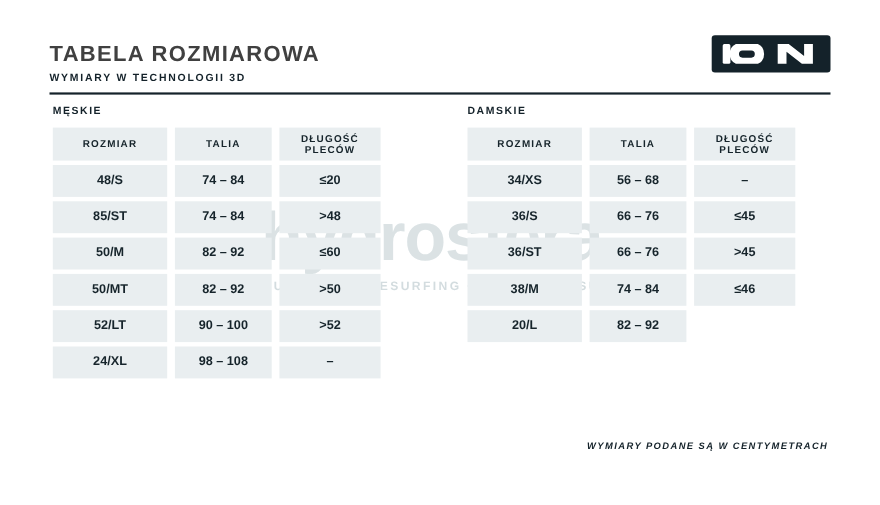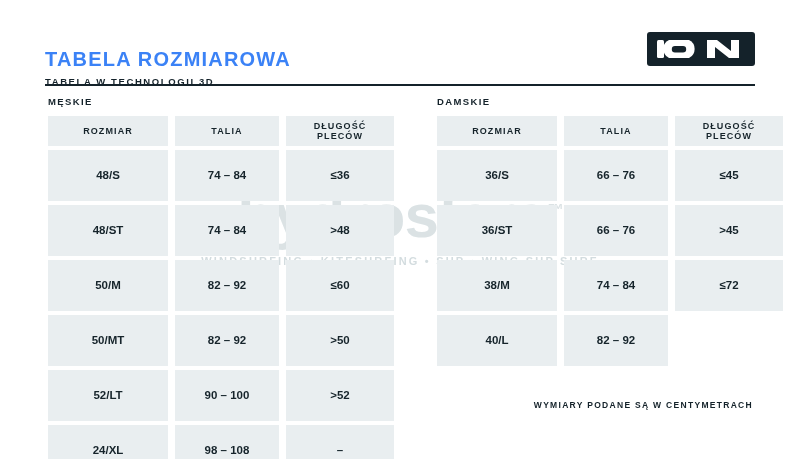--- a/index.html
+++ b/index.html
@@ -63,22 +63,22 @@
     position: absolute;
     left: 45px;
     top: 36px;
     width: 710px;
     z-index: 2;
   }
   .title {
     font-size: 20px;
     font-weight: bold;
     letter-spacing: 1.2px;
-    margin: 12px 0 5px 0;
-    color: #3b82f6;
+    margin: 2px 0 5px 0;
+    color: #404040;
   }
   .subtitle {
     font-size: 9.5px;
     font-weight: bold;
     letter-spacing: 1.6px;
     color: #14222a;
     margin: 0;
   }
   .rule {
     position: absolute;
@@ -105,42 +105,42 @@
     justify-content: center;
   }
   .logo svg { display: block; }
 
   
   .section {
     position: absolute;
     z-index: 2;
   }
   .section-left  { left: 48px;  top: 96px; }
-  .section-right { left: 425px; top: 96px; margin-left: 12px; }
+  .section-right { left: 425px; top: 96px; }
 
   .section-title {
     font-size: 9.5px;
     font-weight: bold;
     letter-spacing: 1.4px;
     color: #14222a;
     margin-bottom: 9px;
   }
 
   table {
     border-collapse: separate;
     border-spacing: 7px 4px;
     margin: -4px -7px;
   }
   th, td {
     background: #e9eef0;
     text-align: center;
     vertical-align: middle;
     font-size: 11px;
     color: #16242b;
-    padding: 12px;
+    padding: 1px;
     height: 27px;
     line-height: 1.15;
   }
   th {
     font-weight: bold;
     font-size: 9px;
     letter-spacing: 1.1px;
     height: 26px;
     padding: 2px 4px;
   }
@@ -155,35 +155,36 @@
   
   .footnote {
     position: absolute;
     right: 47px;
     top: 400px;
     font-size: 8.5px;
     font-weight: bold;
     letter-spacing: 1.3px;
     color: #14222a;
     z-index: 2;
+    font-style: italic;
   }
 </style>
 </head>
 <body>
 
 <div class="page">
 
   <div class="watermark">
     <div class="wm-main"><span>hydrosfera</span><span class="wm-tm">™</span></div>
     <div class="wm-sub">WINDSURFING • KITESURFING • SUP • WING SUP SURF</div>
   </div>
 
   <div class="header">
     <h1 class="title">TABELA ROZMIAROWA</h1>
-    <p class="subtitle">TABELA W TECHNOLOGII 3D</p>
+    <p class="subtitle">WYMIARY W TECHNOLOGII 3D</p>
   </div>
   <div class="rule"></div>
 
   <div class="logo">
     <svg width="92" height="24" viewBox="0 0 92 24">
       <rect x="2" y="3" width="7" height="18" rx="1.5" fill="#ffffff"></rect>
       <path d="M14 3 h20 a10 10 0 0 1 0 18 h-20 a10 10 0 0 1 0 -18 z" fill="#ffffff"></path>
       <path d="M20 9 h8 a3.2 3.2 0 0 1 0 6.4 h-8 a3.2 3.2 0 0 1 0 -6.4 z" fill="#14222a"></path>
       <path d="M52 3 h10 l14 11 v-11 h8 v18 h-10 l-14 -11 v11 h-8 z" fill="#ffffff"></path>
     </svg>
@@ -196,24 +197,24 @@
         <tr>
           <th class="col-a">ROZMIAR</th>
           <th class="col-b">TALIA</th>
           <th class="col-c">DŁUGOŚĆ PLECÓW</th>
         </tr>
       </thead>
       <tbody>
         <tr>
           <td class="col-a">48/S</td>
           <td class="col-b">74 – 84</td>
-          <td class="col-c">≤36</td>
-        </tr>
-        <tr>
-          <td class="col-a">48/ST</td>
+          <td class="col-c">≤20</td>
+        </tr>
+        <tr>
+          <td class="col-a">85/ST</td>
           <td class="col-b">74 – 84</td>
           <td class="col-c">&gt;48</td>
         </tr>
         <tr>
           <td class="col-a">50/M</td>
           <td class="col-b">82 – 92</td>
           <td class="col-c">≤60</td>
         </tr>
         <tr>
           <td class="col-a">50/MT</td>
@@ -239,36 +240,41 @@
     <table>
       <thead>
         <tr>
           <th class="col-a">ROZMIAR</th>
           <th class="col-b">TALIA</th>
           <th class="col-c">DŁUGOŚĆ PLECÓW</th>
         </tr>
       </thead>
       <tbody>
         <tr>
+          <td class="col-a">34/XS</td>
+          <td class="col-b">56 – 68</td>
+          <td class="col-c">–</td>
+        </tr>
+        <tr>
           <td class="col-a">36/S</td>
           <td class="col-b">66 – 76</td>
           <td class="col-c">≤45</td>
         </tr>
         <tr>
           <td class="col-a">36/ST</td>
           <td class="col-b">66 – 76</td>
           <td class="col-c">&gt;45</td>
         </tr>
         <tr>
           <td class="col-a">38/M</td>
           <td class="col-b">74 – 84</td>
-          <td class="col-c">≤72</td>
-        </tr>
-        <tr>
-          <td class="col-a">40/L</td>
+          <td class="col-c">≤46</td>
+        </tr>
+        <tr>
+          <td class="col-a">20/L</td>
           <td class="col-b">82 – 92</td>
           <td class="col-c empty"></td>
         </tr>
       </tbody>
     </table>
   </div>
 
   <div class="footnote">WYMIARY PODANE SĄ W CENTYMETRACH</div>
 
 </div>

